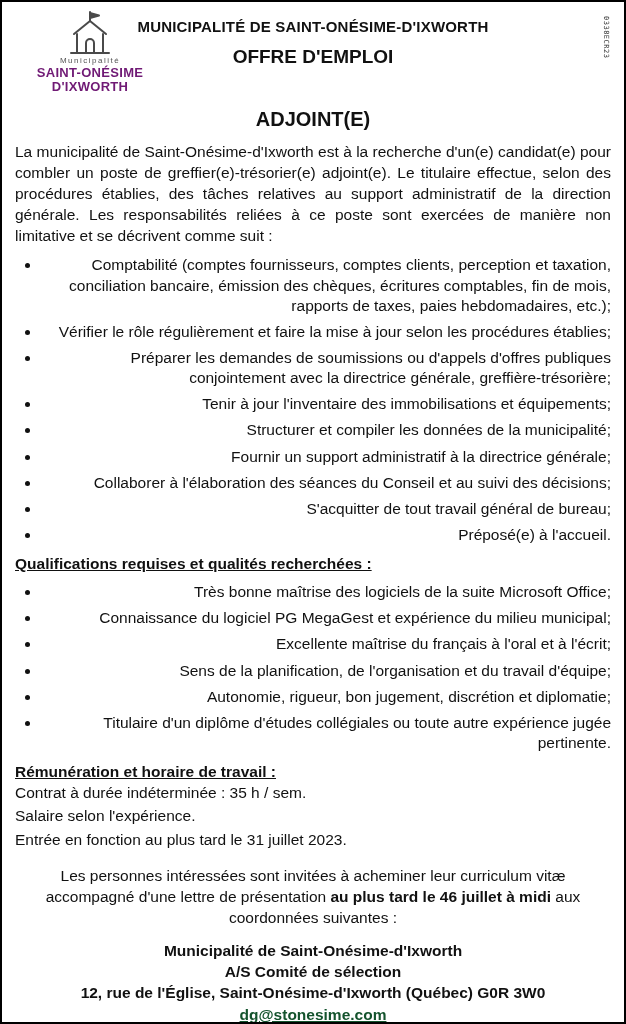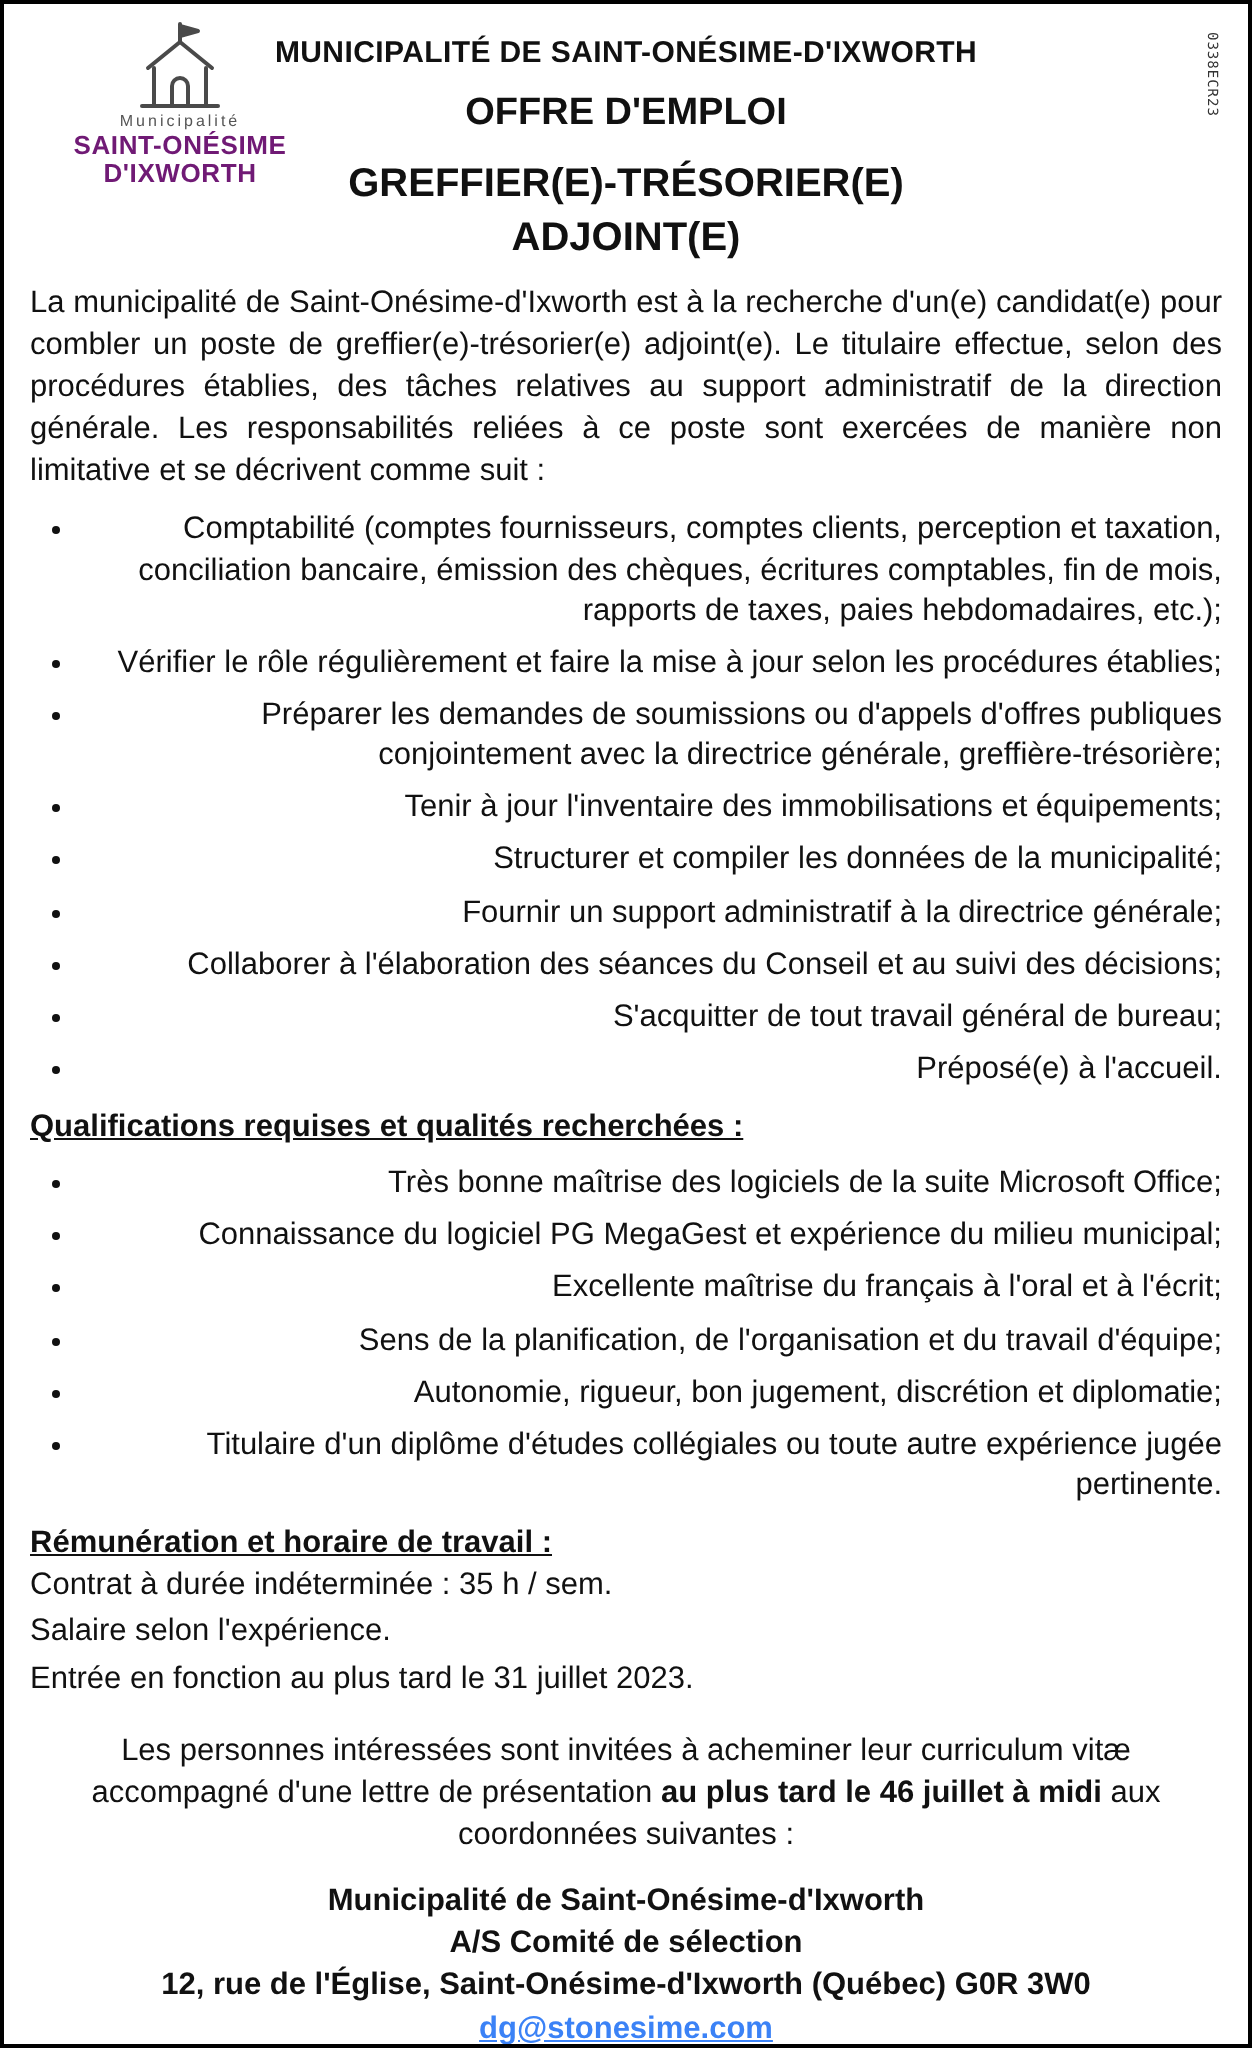--- a/index.html
+++ b/index.html
@@ -45,21 +45,21 @@
   }
   .section-heading { font-size: 15.5px; font-weight: bold; margin-top: 10px; }
   .section-heading span { text-decoration: underline; }
   .plain-line { font-size: 15.5px; line-height: 1.5; }
   .remu-block { margin-top: 6px; }
   .apply {
     font-size: 15.5px; line-height: 1.35; text-align: center;
     max-width: 572px; margin: 15px auto 0 auto;
   }
   .address { text-align: center; font-weight: bold; font-size: 15.5px; line-height: 1.38; margin-top: 11px; }
-  .email-line a { color: #3b82f6; text-decoration: underline; cursor: pointer; }
+  .email-line a { color: #14532d; text-decoration: underline; cursor: pointer; }
 </style>
 </head>
 <body>
 
 <div class="page">
 
   <div class="header">
     <div class="logo">
       <span>
         <svg width="58" height="46" viewBox="0 0 58 46">
@@ -74,21 +74,21 @@
         </svg>
       </span>
       <div class="logo-muni">Municipalité</div>
       <div class="logo-name">SAINT-ONÉSIME</div>
       <div class="logo-name">D'IXWORTH</div>
     </div>
 
     <div class="muni-title">MUNICIPALITÉ DE SAINT-ONÉSIME-D'IXWORTH</div>
     <div class="offer-title">OFFRE D'EMPLOI</div>
     <div class="job-title">
-      <span>GREFFIER(E)-TRÉSORIER(E)</span><br>
+      <br>
       <span>ADJOINT(E)</span>
     </div>
 
     <div class="vcode">0338ECR23</div>
   </div>
 
   <p class="intro">La municipalité de Saint-Onésime-d'Ixworth est à la recherche d'un(e) candidat(e) pour combler un poste de greffier(e)-trésorier(e) adjoint(e). Le titulaire effectue, selon des procédures établies, des tâches relatives au support administratif de la direction générale. Les responsabilités reliées à ce poste sont exercées de manière non limitative et se décrivent comme suit :</p>
 
   <ul class="bullets">
     <li>Comptabilité (comptes fournisseurs, comptes clients, perception et taxation, conciliation bancaire, émission des chèques, écritures comptables, fin de mois, rapports de taxes, paies hebdomadaires, etc.);</li>

